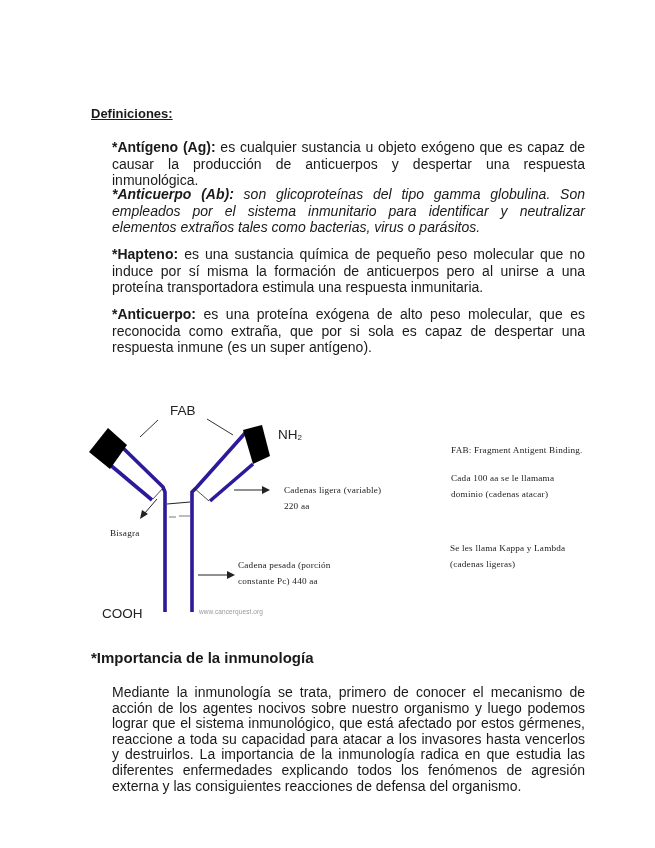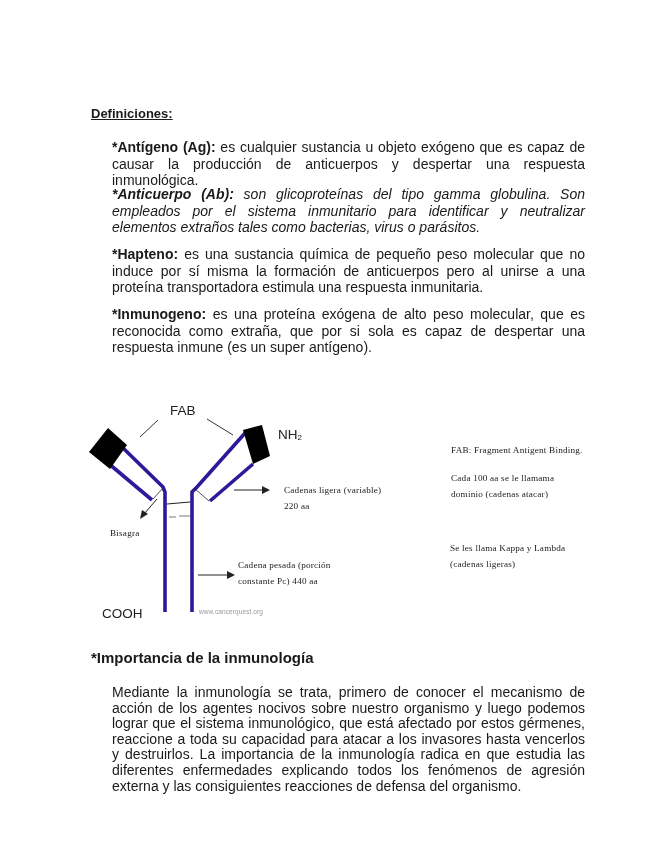--- a/index.html
+++ b/index.html
@@ -34,21 +34,21 @@
 
 
   <div class="section-head">Definiciones:</div>
 
   <p class="para p1"><b>*Antígeno (Ag):</b><span> es cualquier sustancia u objeto exógeno que es capaz de causar la producción de anticuerpos y despertar una respuesta inmunológica.</span></p>
 
   <p class="para p2"><b>*Anticuerpo (Ab):</b><span> son glicoproteínas del tipo gamma globulina. Son empleados por el sistema inmunitario para identificar y neutralizar elementos extraños tales como bacterias, virus o parásitos.</span></p>
 
   <p class="para p3"><b>*Hapteno:</b><span> es una sustancia química de pequeño peso molecular que no induce por sí misma la formación de anticuerpos pero al unirse a una proteína transportadora estimula una respuesta inmunitaria.</span></p>
 
-  <p class="para p4"><b>*Inmunogeno:</b><span> es una proteína exógena de alto peso molecular, que es reconocida como extraña, que por si sola es capaz de despertar una respuesta inmune (es un super antígeno).</span></p>
+  <p class="para p4"><b>*Anticuerpo:</b><span> es una proteína exógena de alto peso molecular, que es reconocida como extraña, que por si sola es capaz de despertar una respuesta inmune (es un super antígeno).</span></p>
 
 
   <div class="diagram">
     <svg width="655" height="848" viewBox="0 0 655 848" style="position:absolute;left:0;top:0;">
       <rect x="0" y="402" width="440" height="240" fill="#ffffff"></rect>
 
       <line x1="140" y1="437" x2="158" y2="420" stroke="#333" stroke-width="1"></line>
       <line x1="207" y1="419" x2="233" y2="435" stroke="#333" stroke-width="1"></line>
 
       <polyline points="122,447 163,487 165,492 165,612" fill="none" stroke="#2b1a9a" stroke-width="3.6"></polyline>

